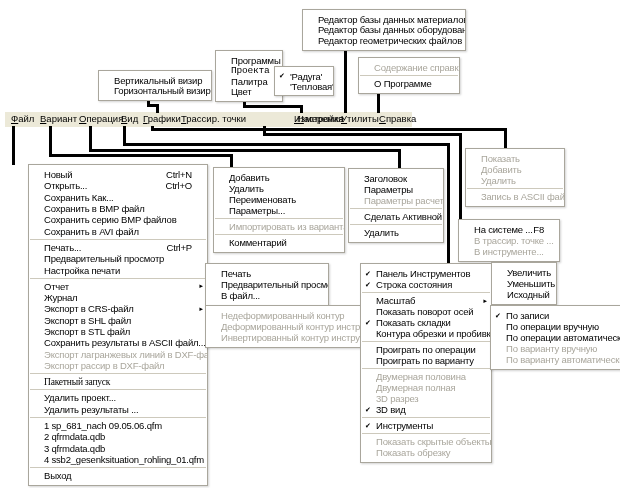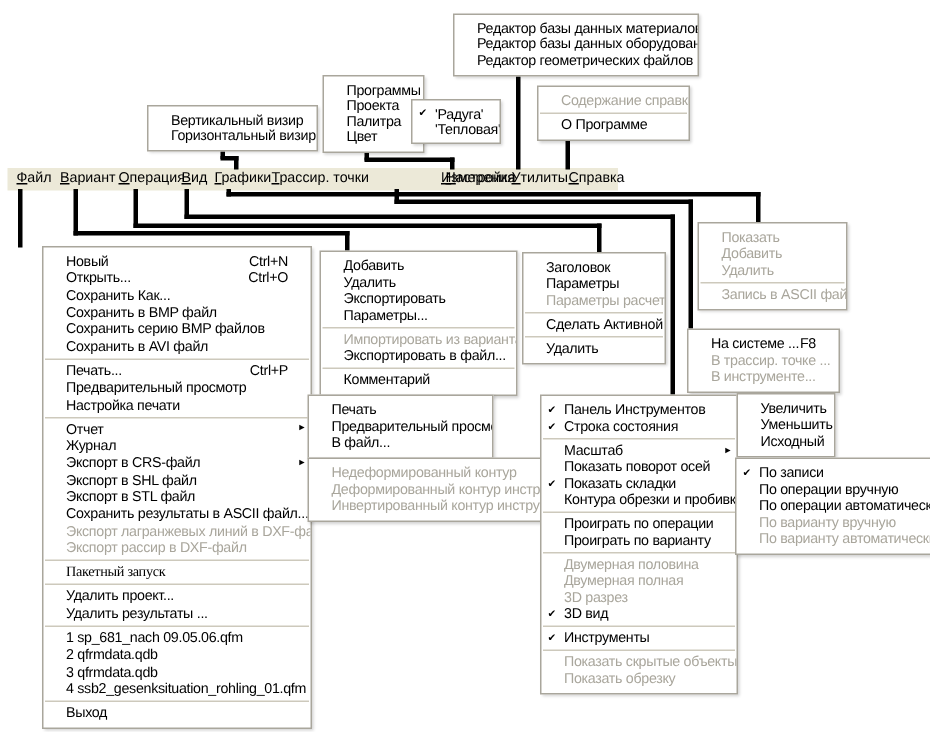--- a/index.html
+++ b/index.html
@@ -79,21 +79,21 @@
       </div>
       <div class="sep"></div>
       <div class="row" style="height: 11px;">
         <span class="t">О Программе</span>
       </div>
     </div>
     <div class="panel" style="left: 215px; top: 50px; width: 66px;">
       <div class="row" style="height: 10.5px;">
         <span class="t">Программы</span>
       </div>
-      <div class="row" style="height: 10.5px;">
+      <div class="row" style="height: 10.5px; font-family: Liberation Mono, monospace;">
         <span class="t">Проекта</span>
       </div>
       <div class="row" style="height: 10.5px;">
         <span class="t">Палитра</span>
         <span class="arr">►</span>
       </div>
       <div class="row" style="height: 10.5px;">
         <span class="t">Цвет</span>
       </div>
     </div>
@@ -203,31 +203,28 @@
       </div>
     </div>
     <div class="panel" style="left: 213px; top: 167px; width: 130px;">
       <div class="row" style="height: 11px;">
         <span class="t">Добавить</span>
       </div>
       <div class="row" style="height: 11px;">
         <span class="t">Удалить</span>
       </div>
       <div class="row" style="height: 11px;">
-        <span class="t">Экспортировать</span>
+        <span class="t">Переименовать</span>
       </div>
       <div class="row" style="height: 11px;">
         <span class="t">Параметры...</span>
       </div>
       <div class="sep"></div>
       <div class="row dis" style="height: 11px;">
         <span class="t">Импортировать из варианта...</span>
-      </div>
-      <div class="row" style="height: 11px;">
-        <span class="t">Экспортировать в файл...</span>
       </div>
       <div class="sep"></div>
       <div class="row" style="height: 11px;">
         <span class="t">Комментарий</span>
       </div>
     </div>
     <div class="panel" style="left: 205px; top: 263px; width: 122px;">
       <div class="row" style="height: 11px;">
         <span class="t">Печать</span>
       </div>

